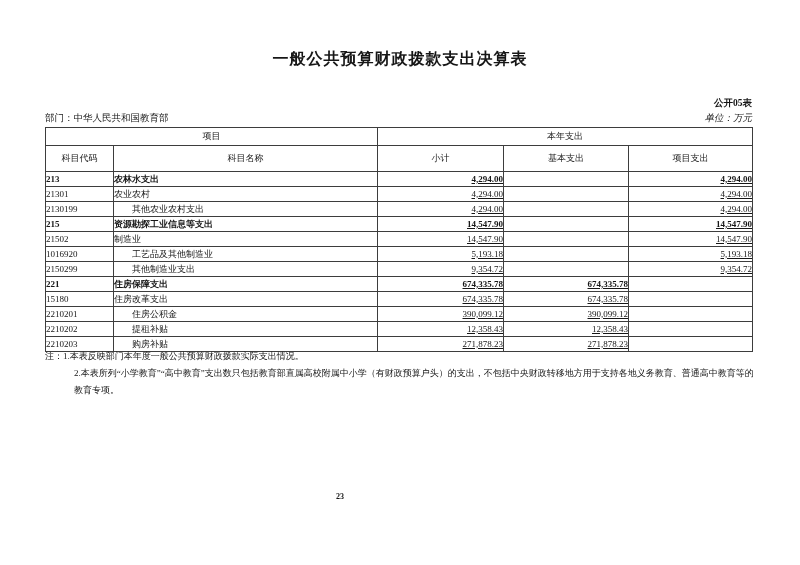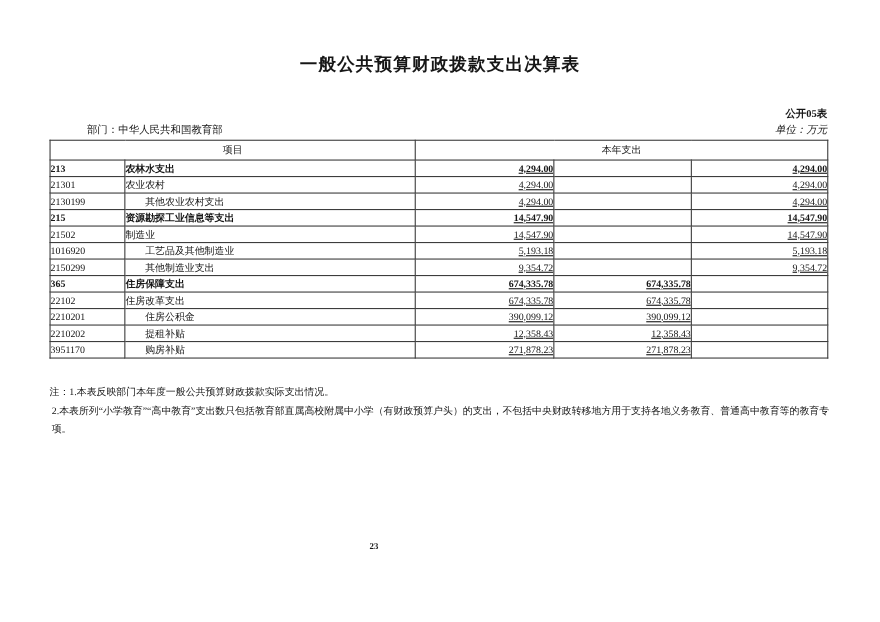--- a/index.html
+++ b/index.html
@@ -18,21 +18,20 @@
     text-align:center;font-size:16px;font-weight:bold;
     letter-spacing:1px;margin:0;
   }
   .form-label{
     position:absolute;top:97px;left:45px;width:707px;
     text-align:right;font-size:9.5px;font-weight:bold;
   }
   .dept-label{
     position:absolute;top:112px;left:45px;
     font-size:9.5px;
-    margin-left:34px;
   }
   .unit-label{
     position:absolute;top:112px;left:45px;width:707px;
     text-align:right;font-size:9.5px;font-style:italic;
   }
 
   table.budget{
     position:absolute;top:127px;left:45px;
     width:707px;border-collapse:collapse;table-layout:fixed;
     font-size:9px;
@@ -50,21 +49,21 @@
   td.code{text-align:left;padding-left:5px;}
   td.name{text-align:left;padding-left:7px;}
   td.name.ind{padding-left:18px;}
   td.num{text-align:right;padding-right:6px;text-decoration:underline;}
   tr.bold td{font-weight:bold;}
 
   .notes{
     position:absolute;top:348px;left:45px;width:710px;
     font-size:9px;line-height:17px;
   }
-  .note-2{margin-left:2px;}
+  .note-2{margin-left:29px;}
 
   .pageno{
     position:absolute;top:492px;left:0;width:680px;
     text-align:center;font-size:8px;font-weight:bold;
   }
 </style>
 </head>
 <body>
 
 <div class="page">
@@ -80,20 +79,27 @@
       <col style="width:68px">
         <col style="width:264px">
         <col style="width:126px">
         <col style="width:125px">
         <col style="width:124px">
     </colgroup>
     <thead>
       <tr class="h1">
         <th colspan="2">项目</th>
         <th colspan="3">本年支出</th>
+      </tr>
+      <tr class="h2">
+        <th>科目代码</th>
+        <th>科目名称</th>
+        <th>小计</th>
+        <th>基本支出</th>
+        <th>项目支出</th>
       </tr>
     </thead>
     <tbody>
       <tr class="bold">
         <td class="code">213</td>
         <td class="name">农林水支出</td>
         <td class="num">4,294.00</td>
         <td class="num"></td>
         <td class="num">4,294.00</td>
       </tr>
@@ -133,49 +139,49 @@
         <td class="num">5,193.18</td>
       </tr>
       <tr>
         <td class="code">2150299</td>
         <td class="name ind">其他制造业支出</td>
         <td class="num">9,354.72</td>
         <td class="num"></td>
         <td class="num">9,354.72</td>
       </tr>
       <tr class="bold">
-        <td class="code">365</td>
+        <td class="code">221</td>
         <td class="name">住房保障支出</td>
         <td class="num">674,335.78</td>
         <td class="num">674,335.78</td>
         <td class="num"></td>
       </tr>
       <tr>
-        <td class="code">22102</td>
+        <td class="code">15180</td>
         <td class="name">住房改革支出</td>
         <td class="num">674,335.78</td>
         <td class="num">674,335.78</td>
         <td class="num"></td>
       </tr>
       <tr>
         <td class="code">2210201</td>
         <td class="name ind">住房公积金</td>
         <td class="num">390,099.12</td>
         <td class="num">390,099.12</td>
         <td class="num"></td>
       </tr>
       <tr>
         <td class="code">2210202</td>
         <td class="name ind">提租补贴</td>
         <td class="num">12,358.43</td>
         <td class="num">12,358.43</td>
         <td class="num"></td>
       </tr>
       <tr>
-        <td class="code">3951170</td>
+        <td class="code">2210203</td>
         <td class="name ind">购房补贴</td>
         <td class="num">271,878.23</td>
         <td class="num">271,878.23</td>
         <td class="num"></td>
       </tr>
     </tbody>
   </table>
 
   <div class="notes">
     <div class="note-1">注：1.本表反映部门本年度一般公共预算财政拨款实际支出情况。</div>

